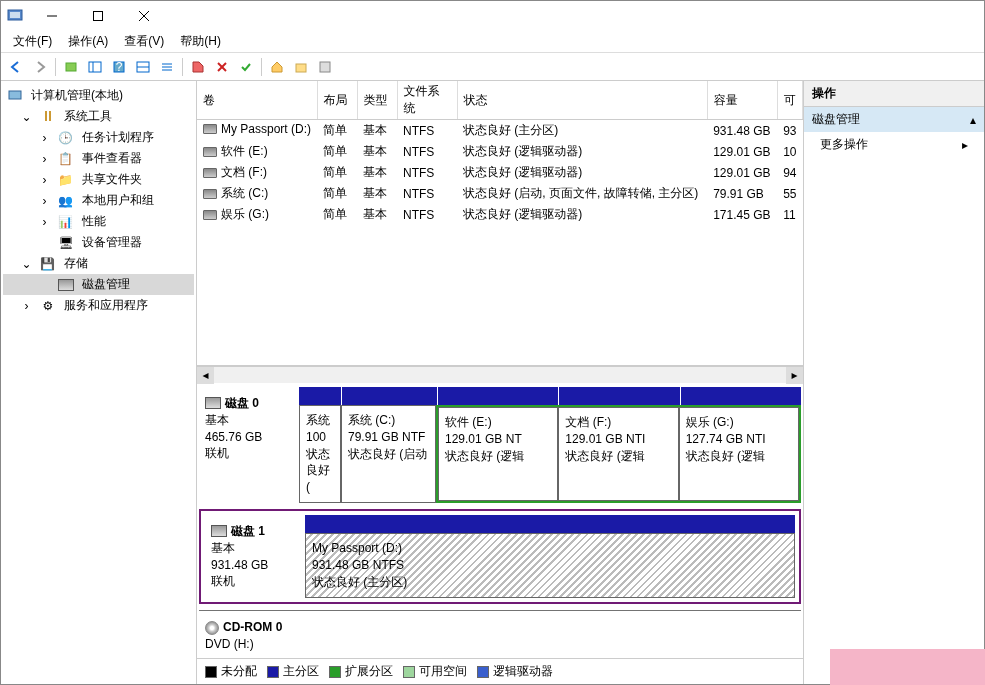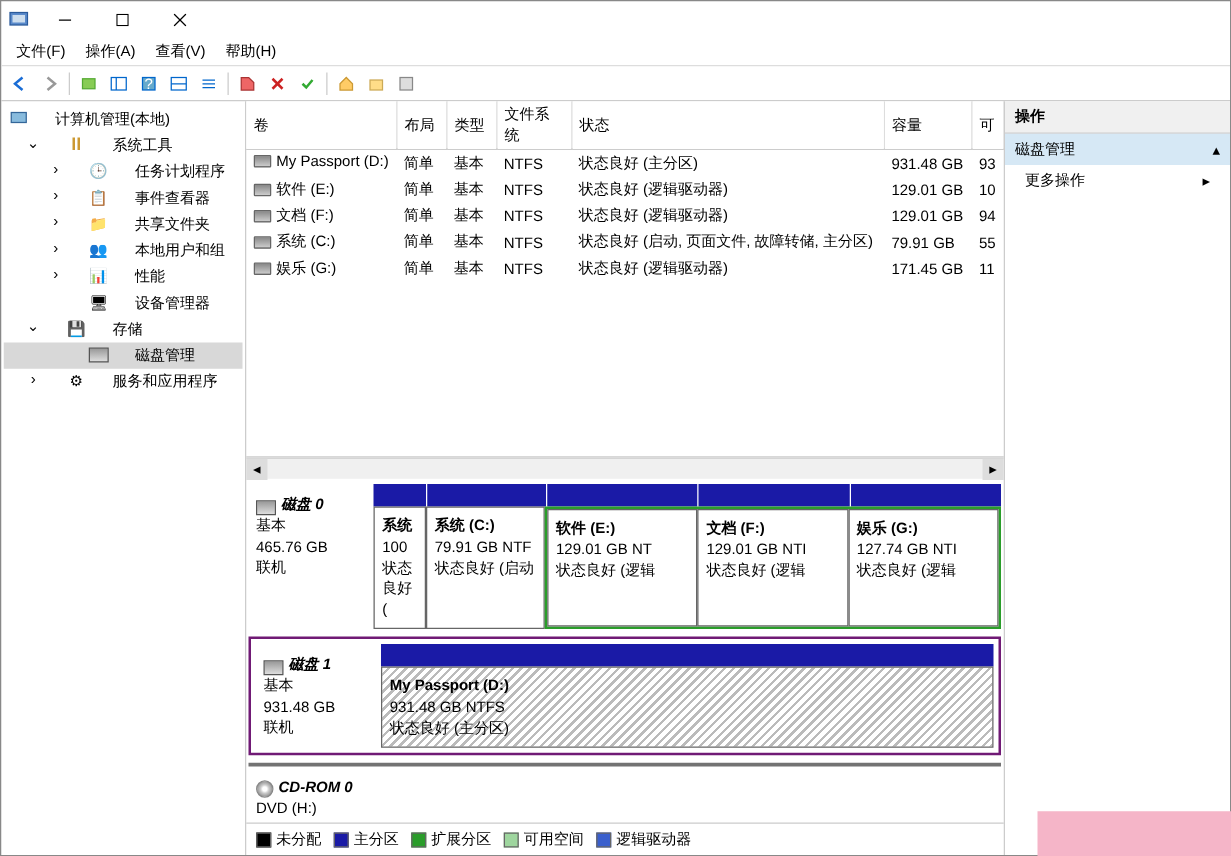--- a/index.html
+++ b/index.html
@@ -10,43 +10,43 @@
 .win-controls { display: flex; }
 .win-btn { width: 46px; height: 30px; display: flex; align-items: center; justify-content: center; }
 .win-btn svg { width: 10px; height: 10px; }
 .menubar { height: 22px; display: flex; align-items: center; padding: 0 4px; border-bottom: 1px solid #ddd; }
 .menu-item { padding: 2px 8px; text-align: right; }
 .toolbar { height: 28px; display: flex; align-items: center; padding: 2px 4px; border-bottom: 1px solid #ccc; gap: 2px; }
 .tool-btn { width: 22px; height: 22px; display: flex; align-items: center; justify-content: center; border: 1px solid transparent; }
 .tool-sep { width: 1px; height: 18px; background: #ccc; margin: 0 2px; }
 .content { flex: 1; display: flex; min-height: 0; }
 .tree-panel { width: 196px; border-right: 1px solid #ccc; padding: 4px 2px; overflow: auto; }
-.tree-item { display: flex; padding: 2px 0 2px 4px; gap: 21px; white-space: nowrap; }
+.tree-item { display: flex; align-items: center; padding: 2px 0 2px 4px; gap: 8px; white-space: nowrap; }
 .tree-toggle { width: 11px; height: 11px; display: inline-flex; align-items: center; justify-content: center; }
 .tree-icon { width: 16px; height: 16px; display: inline-flex; align-items: center; justify-content: center; flex-shrink: 0; }
 .indent-1 { padding-left: 18px; }
 .indent-2 { padding-left: 36px; }
 .selected { background: #d8d8d8; }
 .center-panel { flex: 1; display: flex; flex-direction: column; min-width: 0; border-right: 1px solid #ccc; }
 .vol-table { flex: 0 0 285px; overflow: auto; border-bottom: 1px solid #ccc; }
 table { border-collapse: collapse; width: 100%; }
 th { text-align: left; font-weight: normal; background: #fff; border-right: 1px solid #ddd; border-bottom: 1px solid #ccc; padding: 2px 6px; position: sticky; top: 0; }
 td { padding: 2px 6px; white-space: nowrap; }
 td.vol-icon-cell { display: flex; align-items: center; gap: 4px; }
 .vol-icon { width: 14px; height: 10px; background: linear-gradient(#888,#ccc); border: 1px solid #666; border-radius: 1px; flex-shrink: 0; }
 .disk-layout { flex: 1; overflow: auto; padding: 4px 2px 0 2px; }
 .disk-row { display: flex; margin-bottom: 6px; min-height: 88px; }
 .disk-row.with-border-orange { border: 2px solid #701a75; padding: 4px; }
 .disk-info { width: 100px; padding: 8px 6px; font-size: 12px; line-height: 1.4; }
-.disk-info .name { font-weight: bold; display: flex; align-items: flex-end; gap: 4px; font-style: italic; }
+.disk-info .name { font-weight: bold; display: flex; align-items: center; gap: 4px; }
 .parts-area { flex: 1; display: flex; flex-direction: column; }
 .parts-header { height: 18px; background: #1a1aa6; }
 .parts-wrap { flex: 1; display: flex; }
 .part { border: 1px solid #666; padding: 6px 6px; font-size: 12px; line-height: 1.4; display: flex; flex-direction: column; overflow: hidden; }
-.part .pname { font-weight: bold; white-space: nowrap; }
+.part .pname { font-weight: normal; white-space: nowrap; }
 .part-hatched { background-image: repeating-linear-gradient(135deg, #fff 0, #fff 3px, #bbb 3px, #bbb 5px); }
 .legend { display: flex; gap: 10px; padding: 4px 8px; border-top: 1px solid #ccc; align-items: center; }
 .legend-item { display: flex; align-items: center; gap: 4px; }
 .legend-swatch { width: 12px; height: 12px; border: 1px solid #666; }
 .actions-panel { width: 180px; display: flex; flex-direction: column; }
 .actions-header { background: #f0f0f0; border-bottom: 1px solid #ccc; padding: 4px 8px; font-weight: bold; }
 .action-sub { background: #d6e8f5; padding: 4px 8px; display: flex; justify-content: space-between; align-items: center; }
 .action-item { padding: 4px 16px; display: flex; justify-content: space-between; align-items: center; }
 .scrollbar-horiz { height: 17px; background: #f0f0f0; border-top: 1px solid #ccc; display: flex; align-items: center; }
 .sb-btn { width: 17px; height: 17px; background: #ddd; display: flex; align-items: center; justify-content: center; }
@@ -372,21 +372,21 @@
         <div class="parts-area">
           <div class="parts-header"></div>
           <div class="part part-hatched" style="flex:1">
             <span class="pname">My Passport  (D:)</span>
             <span>931.48 GB NTFS</span>
             <span>状态良好 (主分区)</span>
           </div>
         </div>
       </div>
 
-      <div class="disk-row" style="min-height:40px;border-top:3px solid #737373">
+      <div class="disk-row" style="min-height:40px;border-top:1px solid #737373">
         <div class="disk-info">
           <div class="name">
               <span class="cd-icon"></span>
               <span>CD-ROM 0</span>
             </div>
           <div>DVD (H:)</div>
         </div>
       </div>
     </div>
 

